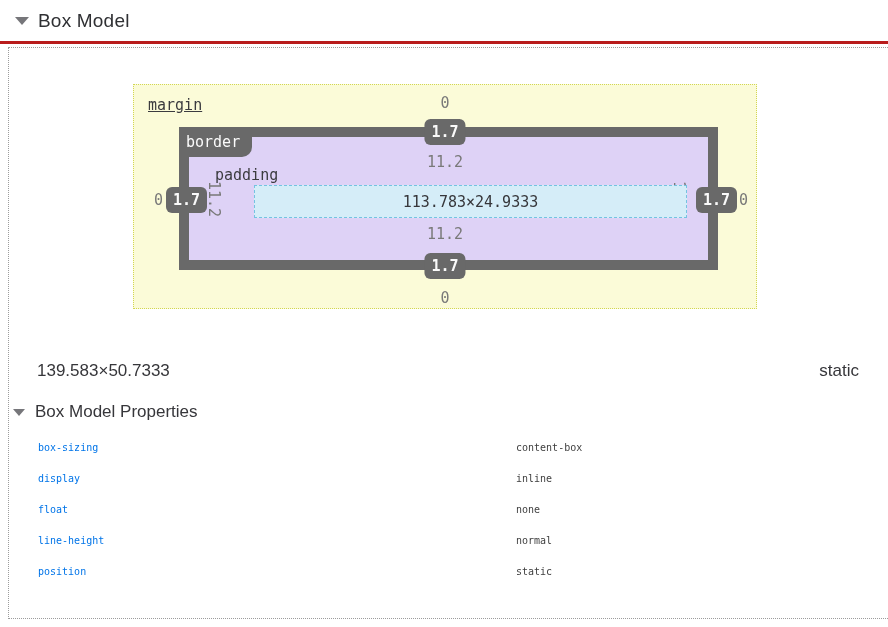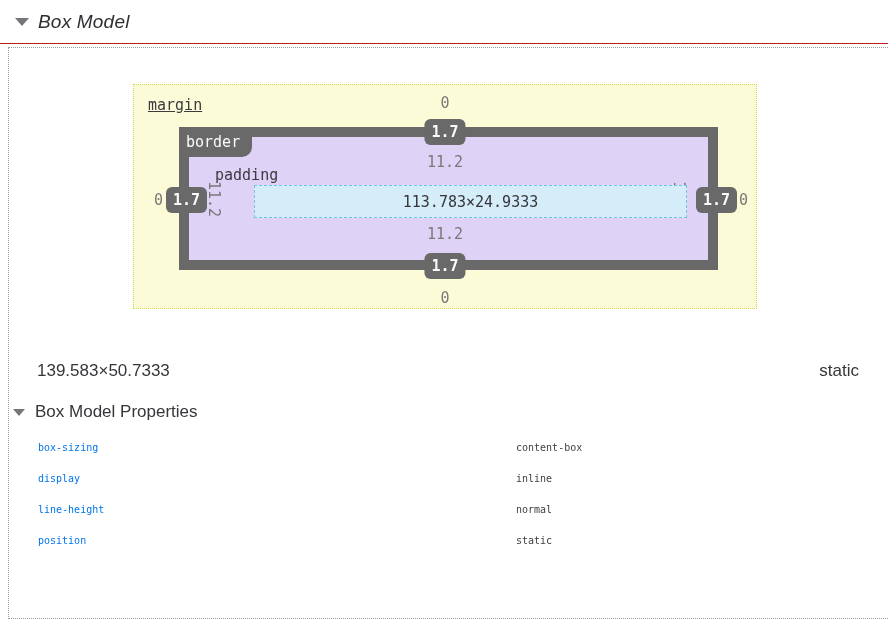--- a/index.html
+++ b/index.html
@@ -2,22 +2,22 @@
 <html><head>
 <meta charset="utf-8">
 <style>
   * { margin:0; padding:0; box-sizing:border-box; }
   html,body { width:888px; height:627px; background:#ffffff; overflow:hidden;
               font-family:"Liberation Sans", sans-serif; }
   .mono { font-family:"DejaVu Sans Mono", monospace; }
 
   
   .panel-header { position:absolute; left:0; top:0; width:888px; height:44px;
-                  background:#ffffff; border-bottom:1px solid #b91c1c;
-                  display:flex; align-items:center; cursor:default;font-style:italic; }
+                  background:#ffffff; border-bottom:3px solid #b91c1c;
+                  display:flex; align-items:center; cursor:default; }
   .twisty { width:0; height:0; border-left:7px solid transparent;
             border-right:7px solid transparent; border-top:8px solid #76767a;
             margin-left:15px; flex:0 0 auto; }
   .panel-title { margin-left:9px; font-size:19px; color:#2f3033; letter-spacing:.2px; }
 
   
   .content { position:absolute; left:8px; top:47px; width:880px; height:572px;
              border:1px dotted #9c9c9c; border-right:none; }
 
   
@@ -124,20 +124,24 @@
   <div class="props-list mono">
     <div class="prop-row">
       <span class="prop-name">box-sizing</span>
       <span class="prop-value">content-box</span>
     </div>
     <div class="prop-row">
       <span class="prop-name">display</span>
       <span class="prop-value">inline</span>
     </div>
     <div class="prop-row">
+      <span class="prop-name">float</span>
+      <span class="prop-value">none</span>
+    </div>
+    <div class="prop-row">
       <span class="prop-name">line-height</span>
       <span class="prop-value">normal</span>
     </div>
     <div class="prop-row">
       <span class="prop-name">position</span>
       <span class="prop-value">static</span>
     </div>
   </div>
 
 </div>

